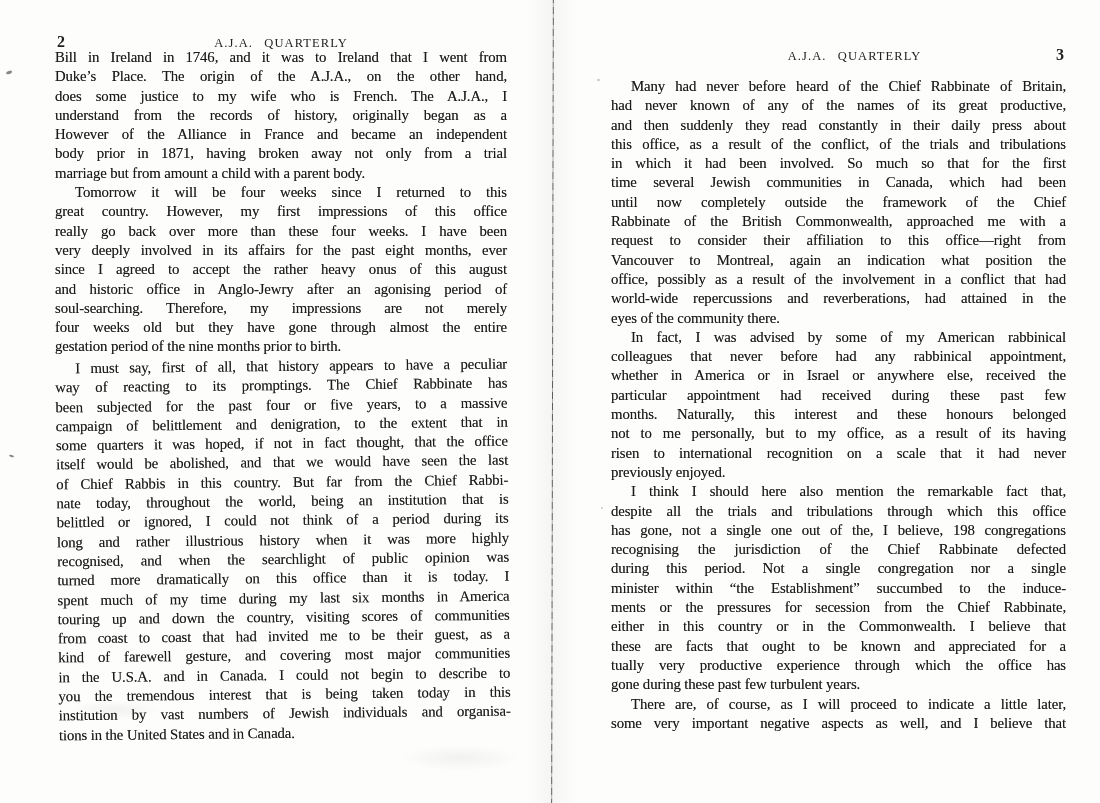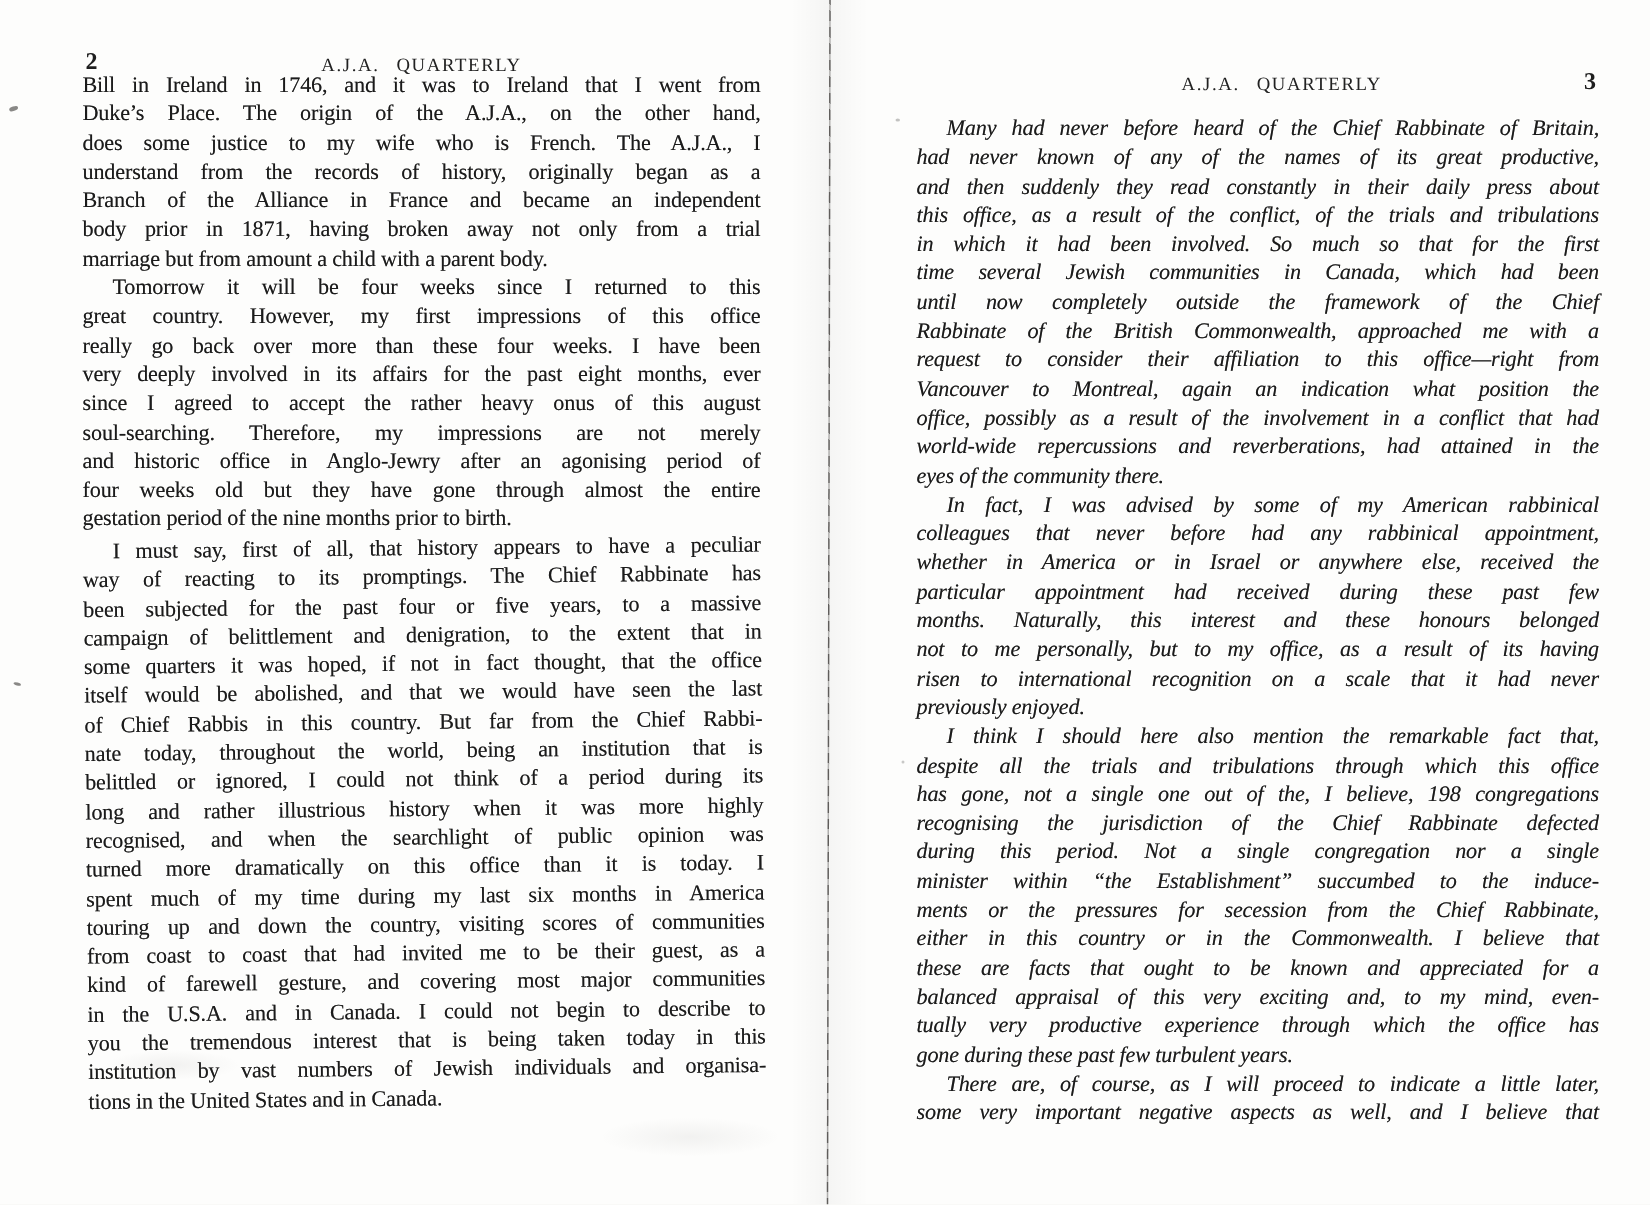--- a/index.html
+++ b/index.html
@@ -77,21 +77,21 @@
   .page-number.left-num  { left: 2px; }
   .page-number.right-num { right: 2px; }
 
   .text-block {
     position: absolute;
     font-size: 14.8px;
     line-height: 19.3px;
     letter-spacing: -0.12px;
   }
   .page-left  .text-block { top: 48px; left: 55px; width: 452px; }
-  .page-right .text-block { top: 77px; left: 58px; width: 455px; font-style: italic; }
+  .page-right .text-block { top: 77px; left: 58px; width: 455px; }
 
   .para { margin: 0; }
   .line {
     text-align: justify;
     text-align-last: justify;
     white-space: normal;
     text-shadow: 0 0 0.4px rgba(20,20,20,0.55);
   }
   .line.endline { text-align-last: left; }
   .line.indent  { text-indent: 20px; }
@@ -123,32 +123,32 @@
     <div class="running-header">
       <span class="page-number left-num">2</span>
       <span class="header-title">A.J.A. QUARTERLY</span>
     </div>
     <div class="text-block">
         <div class="para">
           <div class="line">Bill in Ireland in 1746, and it was to Ireland that I went from</div>
           <div class="line">Duke’s Place.  The origin of the A.J.A., on the other hand,</div>
           <div class="line">does some justice to my wife who is French.  The A.J.A., I</div>
           <div class="line">understand from the records of history, originally began as a</div>
-          <div class="line">Branch of the Alliance in France and became an independent</div>
+          <div class="line">However of the Alliance in France and became an independent</div>
           <div class="line">body prior in 1871, having broken away not only from a trial</div>
           <div class="line endline">marriage but from amount a child with a parent body.</div>
         </div>
         <div class="para">
           <div class="line indent">Tomorrow it will be four weeks since I returned to this</div>
           <div class="line">great country.  However, my first impressions of this office</div>
           <div class="line">really go back over more than these four weeks.  I have been</div>
           <div class="line">very deeply involved in its affairs for the past eight months, ever</div>
           <div class="line">since I agreed to accept the rather heavy onus of this august</div>
+          <div class="line">and historic office in Anglo-Jewry after an agonising period of</div>
           <div class="line">soul-searching.  Therefore, my impressions are not merely</div>
-          <div class="line">and historic office in Anglo-Jewry after an agonising period of</div>
           <div class="line">four weeks old but they have gone through almost the entire</div>
           <div class="line endline">gestation period of the nine months prior to birth.</div>
         </div>
         <div class="para">
           <div class="line indent">I must say, first of all, that history appears to have a peculiar</div>
           <div class="line">way of reacting to its promptings.  The Chief Rabbinate has</div>
           <div class="line">been subjected for the past four or five years, to a massive</div>
           <div class="line">campaign of belittlement and denigration, to the extent that in</div>
           <div class="line">some quarters it was hoped, if not in fact thought, that the office</div>
           <div class="line">itself would be abolished, and that we would have seen the last</div>
@@ -204,21 +204,20 @@
         <div class="para">
           <div class="line indent">I think I should here also mention the remarkable fact that,</div>
           <div class="line">despite all the trials and tribulations through which this office</div>
           <div class="line">has gone, not a single one out of the, I believe, 198 congregations</div>
           <div class="line">recognising the jurisdiction of the Chief Rabbinate defected</div>
           <div class="line">during this period.  Not a single congregation nor a single</div>
           <div class="line">minister within “the Establishment” succumbed to the induce-</div>
           <div class="line">ments or the pressures for secession from the Chief Rabbinate,</div>
           <div class="line">either in this country or in the Commonwealth.  I believe that</div>
           <div class="line">these are facts that ought to be known and appreciated for a</div>
-          <div class="line">balanced appraisal of this very exciting and, to my mind, even-</div>
           <div class="line">tually very productive experience through which the office has</div>
           <div class="line endline">gone during these past few turbulent years.</div>
         </div>
         <div class="para">
           <div class="line indent">There are, of course, as I will proceed to indicate a little later,</div>
           <div class="line">some very important negative aspects as well, and I believe that</div>
         </div>
       </div>
   </div>
 

